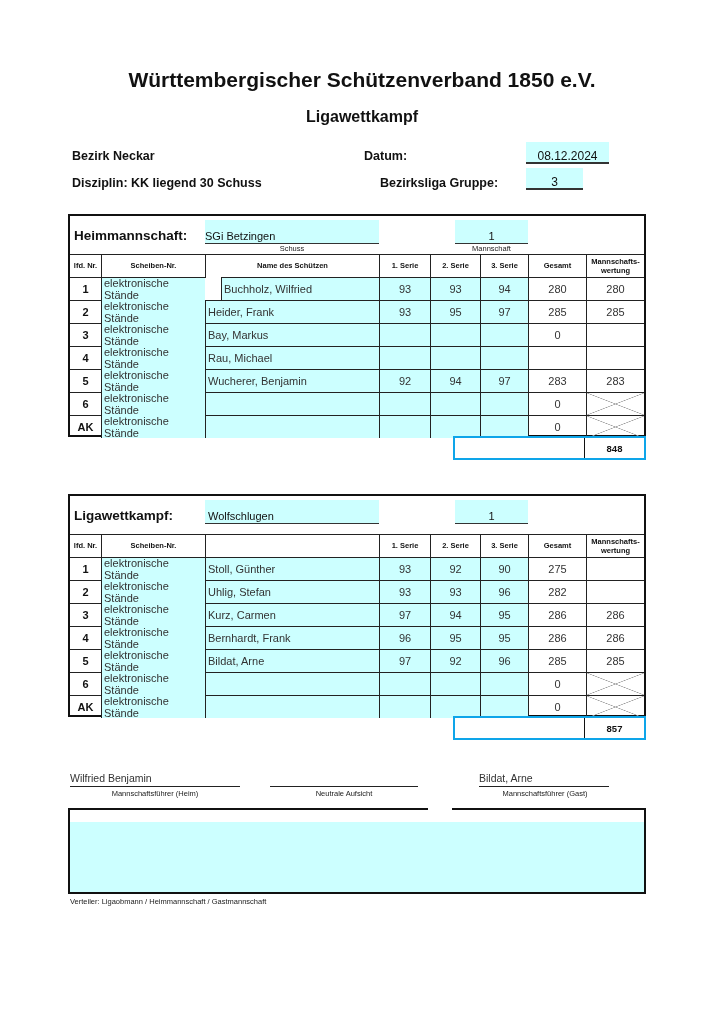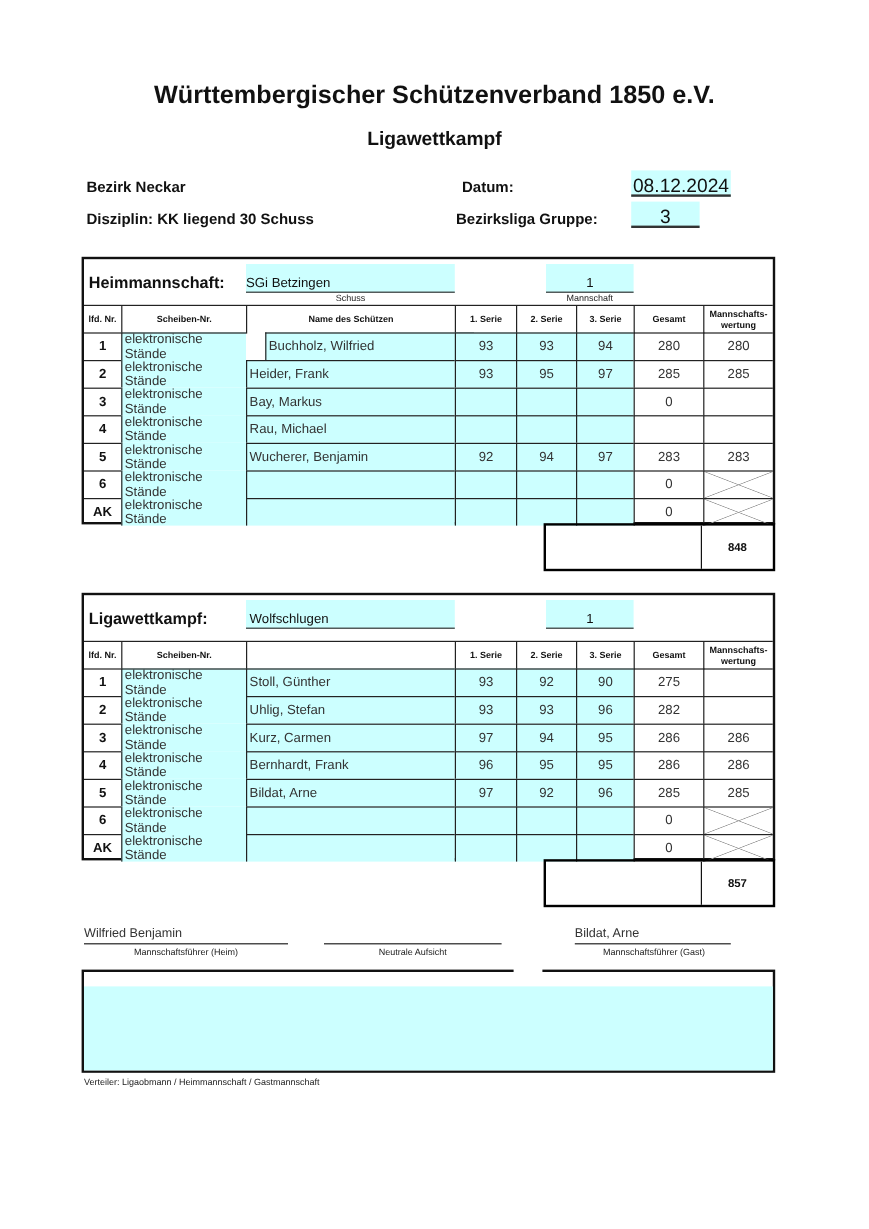--- a/index.html
+++ b/index.html
@@ -3,57 +3,57 @@
 <meta charset="utf-8">
 <style>
   html, body { margin: 0; padding: 0; background: #ffffff; }
   body { width: 724px; height: 1024px; position: relative; overflow: hidden;
          font-family: "Liberation Sans", "DejaVu Sans", sans-serif; color: #111; }
   .abs { position: absolute; }
   .title { left: 0; width: 724px; top: 68px; text-align: center; font-size: 21px; font-weight: bold; }
   .subtitle { left: 0; width: 724px; top: 108px; text-align: center; font-size: 16px; font-weight: bold; }
   .meta-label { font-size: 12.5px; font-weight: bold; }
   .cyan { background: #ccffff; }
-  .field { font-size: 16px; text-align: center; border-bottom: 2px solid #333; box-sizing: border-box; }
+  .field { font-size: 12px; text-align: center; border-bottom: 2px solid #333; box-sizing: border-box; }
 
   .tbl { position: absolute; left: 68px; width: 578px; border: 2px solid #111; box-sizing: border-box; }
   .tbl .team-label { position: absolute; left: 4px; font-size: 13.5px; font-weight: bold; }
   .tbl .team-field { position: absolute; font-size: 11px; border-bottom: 1.5px solid #333; box-sizing: border-box; }
   .tbl .sublabel { position: absolute; font-size: 7.5px; text-align: center; color: #222; }
 
   .grid { position: absolute; left: 0; width: 574px; }
   .row { position: absolute; left: 0; height: 23px; width: 574px; }
   .cell { position: absolute; top: 0; height: 100%; box-sizing: border-box; display: flex; align-items: center; justify-content: center; font-size: 11px; color: #333; }
   .hdr .cell { font-size: 7.5px; font-weight: bold; color: #111; text-align: center; line-height: 1.15; }
   .cell.left { justify-content: flex-start; padding-left: 2px; }
   .nr { font-weight: bold; color: #111; font-size: 11px; }
   .bl { border-left: 1.5px solid #222; }
   .bt { border-top: 1.5px solid #222; }
   .cross { background:
       linear-gradient(to top right, transparent calc(50% - 0.6px), #999 50%, transparent calc(50% + 0.6px)),
       linear-gradient(to bottom right, transparent calc(50% - 0.6px), #999 50%, transparent calc(50% + 0.6px)); }
-  .totalbox { position: absolute; border: 2px solid #000000; box-sizing: border-box; height: 40px; }
+  .totalbox { position: absolute; border: 2px solid #0ea5e9; box-sizing: border-box; height: 24px; }
   .totalbox .val { position: absolute; top: 0; height: 100%; display: flex; align-items: center; justify-content: center; font-size: 9.5px; font-weight: bold; border-left: 1.5px solid #111; box-sizing: border-box; }
 
   .sig-line { position: absolute; border-bottom: 1.5px solid #222; font-size: 10.5px; color: #333; height: 14px; }
   .sig-cap { position: absolute; font-size: 7.5px; color: #222; text-align: center; }
   .remarks { position: absolute; left: 68px; top: 808px; width: 578px; height: 86px; border: 2px solid #111; box-sizing: border-box; }
   .remarks .fill { position: absolute; left: 0; right: 0; top: 12px; bottom: 0; background: #ccffff; }
   .gap { position: absolute; top: 806px; left: 428px; width: 24px; height: 5px; background: #fff; }
   .footer { position: absolute; left: 70px; top: 897px; font-size: 7.5px; color: #222; }
 </style>
 </head>
 <body>
 
 <div class="abs title">Württembergischer Schützenverband 1850 e.V.</div>
 <div class="abs subtitle">Ligawettkampf</div>
 
 <div class="abs meta-label" style="left:72px;top:149px;">Bezirk Neckar</div>
 <div class="abs meta-label" style="left:72px;top:176px;">Disziplin: KK liegend 30 Schuss</div>
-<div class="abs meta-label" style="left:385px;top:149px;">Datum:</div>
+<div class="abs meta-label" style="left:364px;top:149px;">Datum:</div>
 <div class="abs meta-label" style="left:380px;top:176px;">Bezirksliga Gruppe:</div>
 <div class="abs cyan field" style="left:526px;top:142px;width:83px;height:22px;line-height:28px;">08.12.2024</div>
 <div class="abs cyan field" style="left:526px;top:168px;width:57px;height:22px;line-height:28px;">3</div>
 
 <div class="tbl" style="top:214px;height:223px;">
   <div class="team-label" style="top:12px;">Heimmannschaft:</div>
   <div class="team-field cyan" style="left:135px;top:4px;width:174px;height:24px;line-height:32px;padding-left:0;">SGi Betzingen</div>
   <div class="sublabel" style="left:135px;top:28px;width:174px;">Schuss</div>
   <div class="team-field cyan" style="left:385px;top:4px;width:73px;height:24px;line-height:32px;text-align:center;">1</div>
   <div class="sublabel" style="left:385px;top:28px;width:73px;">Mannschaft</div>

